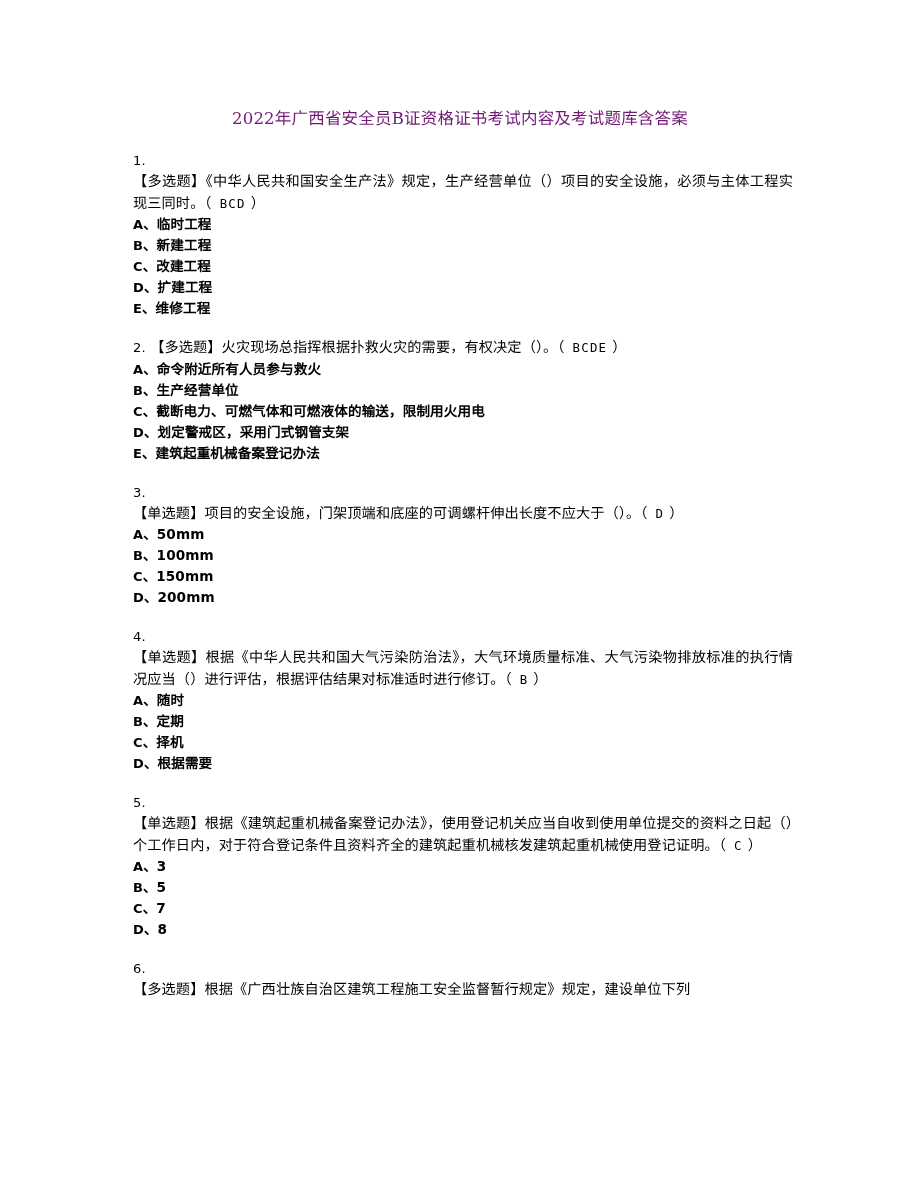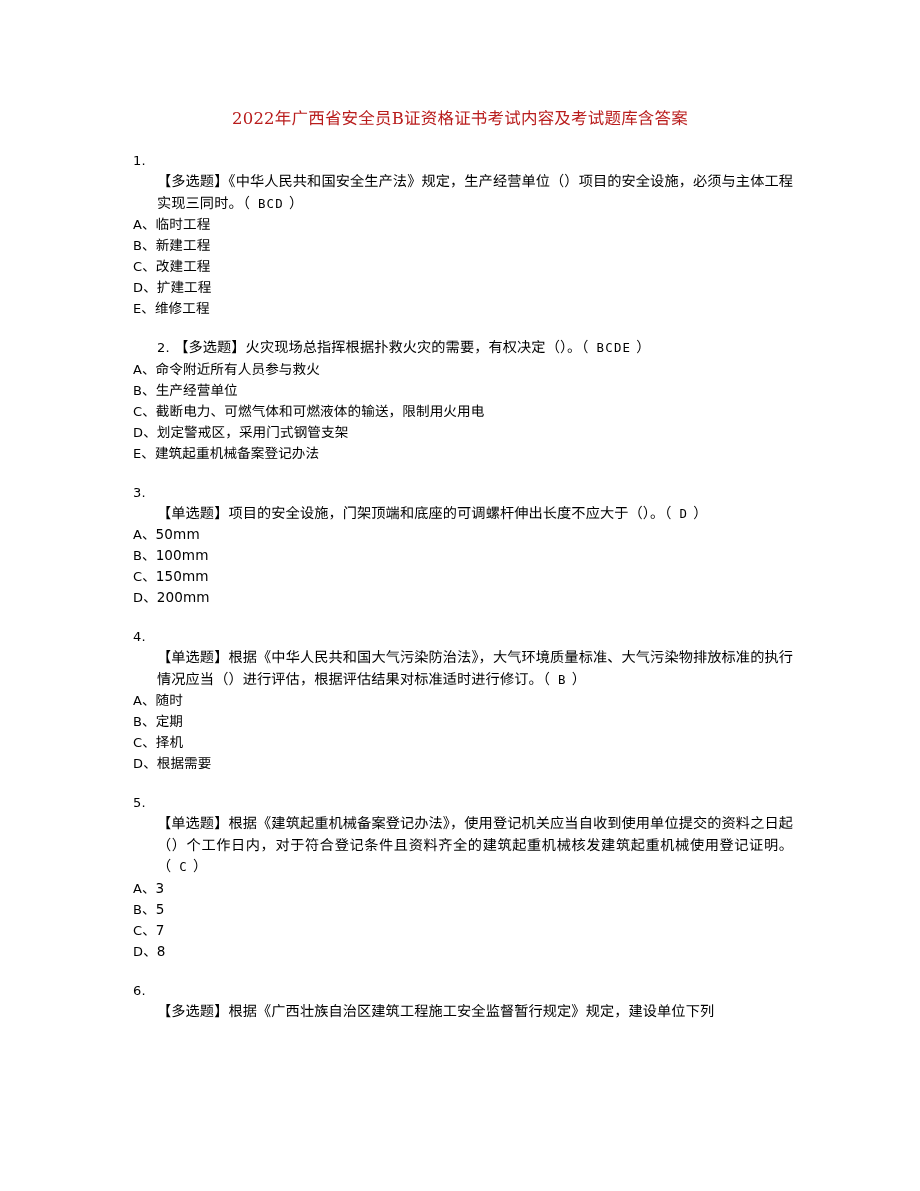--- a/index.html
+++ b/index.html
@@ -25,21 +25,21 @@
   .doc-title {
     position: absolute;
     left: 0;
     top: 108px;
     width: 920px;
     text-align: center;
     font-family: "DejaVu Serif", "Liberation Serif", serif;
     font-size: 16.5px;
     line-height: 22px;
     letter-spacing: 0.2px;
-    color: #b91c1c;
+    color: #701a75;
     white-space: nowrap;
   }
   .body-col {
     position: absolute;
     left: 133px;
     top: 150px;
     width: 660px;
   }
   .q-block {
     margin: 0 0 18px 0;
@@ -49,21 +49,20 @@
     line-height: 21px;
     letter-spacing: 0.2px;
   }
   .q-stem {
     font-size: 14.2px;
     line-height: 21.5px;
     letter-spacing: 0.1px;
     text-align: justify;
     text-justify: inter-ideograph;
     word-break: break-all;
-    margin-left: 24px;
   }
   .q-stem.inline-num .num-inline {
     font-size: 13px;
     letter-spacing: 0.2px;
   }
   .ans-key {
     font-family: "DejaVu Sans Mono", "Liberation Mono", monospace;
     font-size: 12.4px;
     letter-spacing: 1.2px;
     padding: 0 5px 0 8px;
@@ -71,20 +70,21 @@
   .opt-list {
     margin: 0;
     padding: 0;
     list-style: none;
   }
   .opt {
     font-size: 13.6px;
     line-height: 21px;
     letter-spacing: 0.1px;
     white-space: nowrap;
+    font-weight: bold;
   }
   .opt .opt-letter {
     font-family: "DejaVu Sans", "Liberation Sans", sans-serif;
     font-size: 13px;
   }
   .opt .opt-sep {
     letter-spacing: 0;
   }
   .opt .opt-text {
     font-size: 13.6px;

